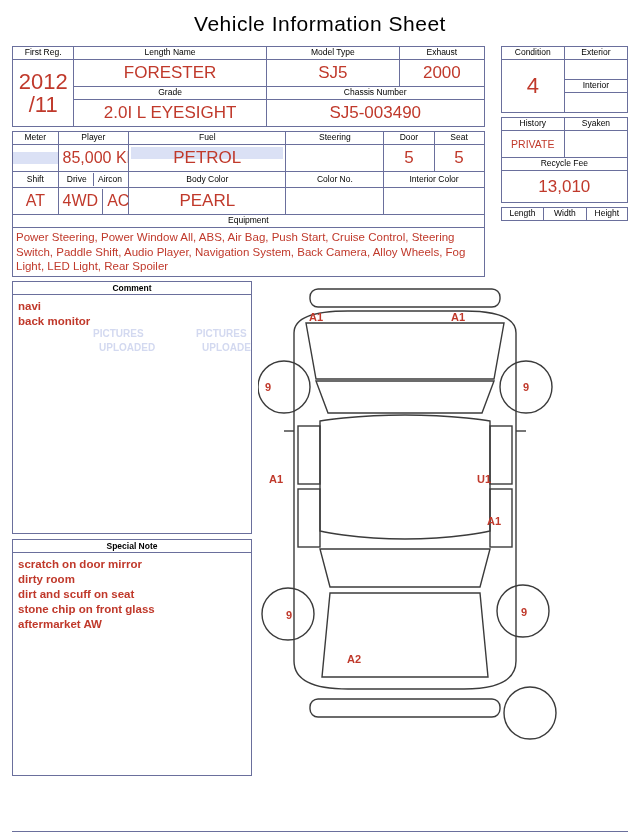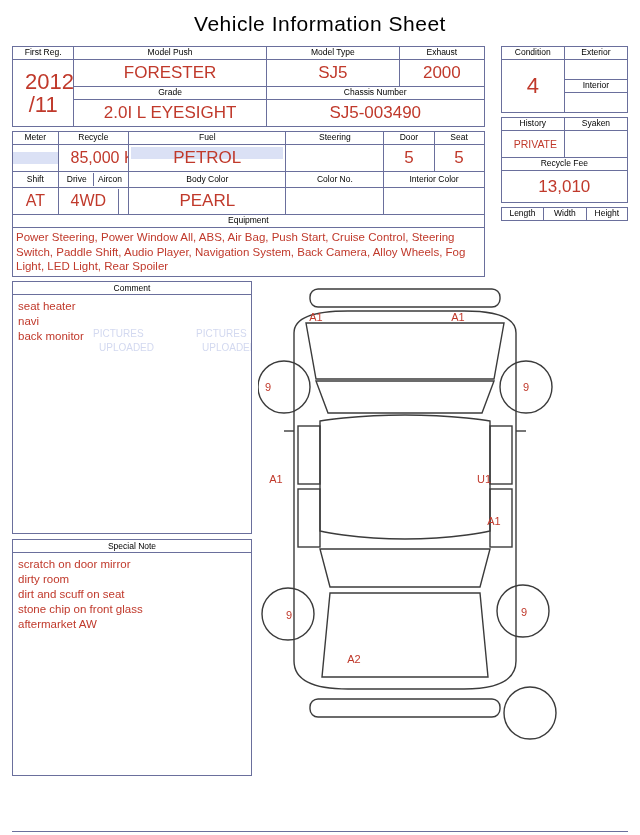--- a/index.html
+++ b/index.html
@@ -39,21 +39,21 @@
     color: #000;
     padding: 1px 2px;
     font-weight: normal;
     line-height: 1.1;
     height: 13px;
   }
   .val {
     color: #c0392b;
     text-align: center;
     font-size: 15px;
-    padding: 1px 12px;
+    padding: 1px 4px;
     line-height: 1.15;
     height: 27px;
     white-space: nowrap;
     overflow: hidden;
   }
   .val.sm { font-size: 16px; }
   .val.xs { font-size: 10.5px; }
   .val.lg { font-size: 17px; }
   .val.big { font-size: 22px; }
 
@@ -81,20 +81,21 @@
     line-height: 1.28;
     padding: 2px 3px;
     text-align: left;
   }
 
   
   .lower {
     display: flex;
     margin-top: 4px;
     gap: 6px;
+    font-weight: bold;
   }
   .col-left { width: 240px; }
   .panel { border: 1px solid #6a6f9c; }
   .panel-head {
     font-size: 8.5px;
     text-align: center;
     border-bottom: 1px solid #6a6f9c;
     padding: 1px 0;
     height: 13px;
     line-height: 11px;
@@ -143,21 +144,21 @@
       <table class="grid bordered">
         <colgroup>
           <col style="width:58px">
             <col style="width:182px">
             <col style="width:126px">
             <col style="width:80px">
         </colgroup>
         <tbody>
             <tr>
           <td class="lbl" rowspan="1">First Reg.</td>
-          <td class="lbl">Model Push</td>
+          <td class="lbl">Length Name</td>
           <td class="lbl">Model Type</td>
           <td class="lbl">Exhaust</td>
         </tr>
         <tr>
           <td class="val big" rowspan="3" style="vertical-align:middle;line-height:1.05">
             <div>2012</div>
             <div>/11</div>
           </td>
           <td class="val lg">FORESTER</td>
           <td class="val lg">SJ5</td>
@@ -179,21 +180,21 @@
           <col style="width:40px">
             <col style="width:62px">
             <col style="width:138px">
             <col style="width:86px">
             <col style="width:44px">
             <col style="width:44px">
         </colgroup>
         <tbody>
             <tr>
           <td class="lbl">Meter</td>
-          <td class="lbl">Recycle</td>
+          <td class="lbl">Player</td>
           <td class="lbl">Fuel</td>
           <td class="lbl">Steering</td>
           <td class="lbl">Door</td>
           <td class="lbl">Seat</td>
         </tr>
         <tr>
           <td class="val" style="padding:0">
             <div class="wm-bar">&nbsp;</div>
           </td>
           <td class="val sm mileage-cell">85,000 KM</td>
@@ -310,21 +311,20 @@
         </table>
     </div>
   </div>
 
   <div class="lower">
     <div class="col-left">
 
       <div class="panel">
         <div class="panel-head">Comment</div>
         <div class="panel-body comment-body">
-          <div>seat heater</div>
           <div>navi</div>
           <div>back monitor</div>
           <div class="wm-float" style="left:80px;top:32px">PICTURES</div>
           <div class="wm-float" style="left:86px;top:46px">UPLOADED</div>
           <div class="wm-float" style="left:183px;top:32px">PICTURES</div>
           <div class="wm-float" style="left:189px;top:46px">UPLOADED</div>
         </div>
       </div>
 
       <div class="panel" style="margin-top:5px">

